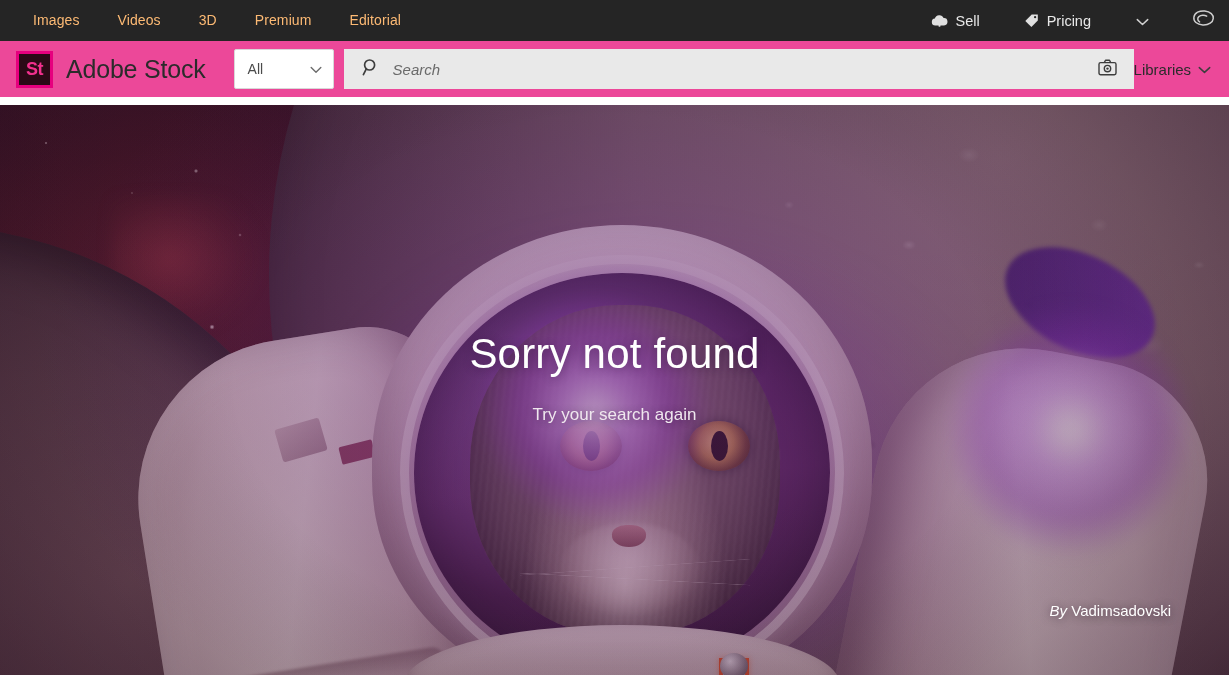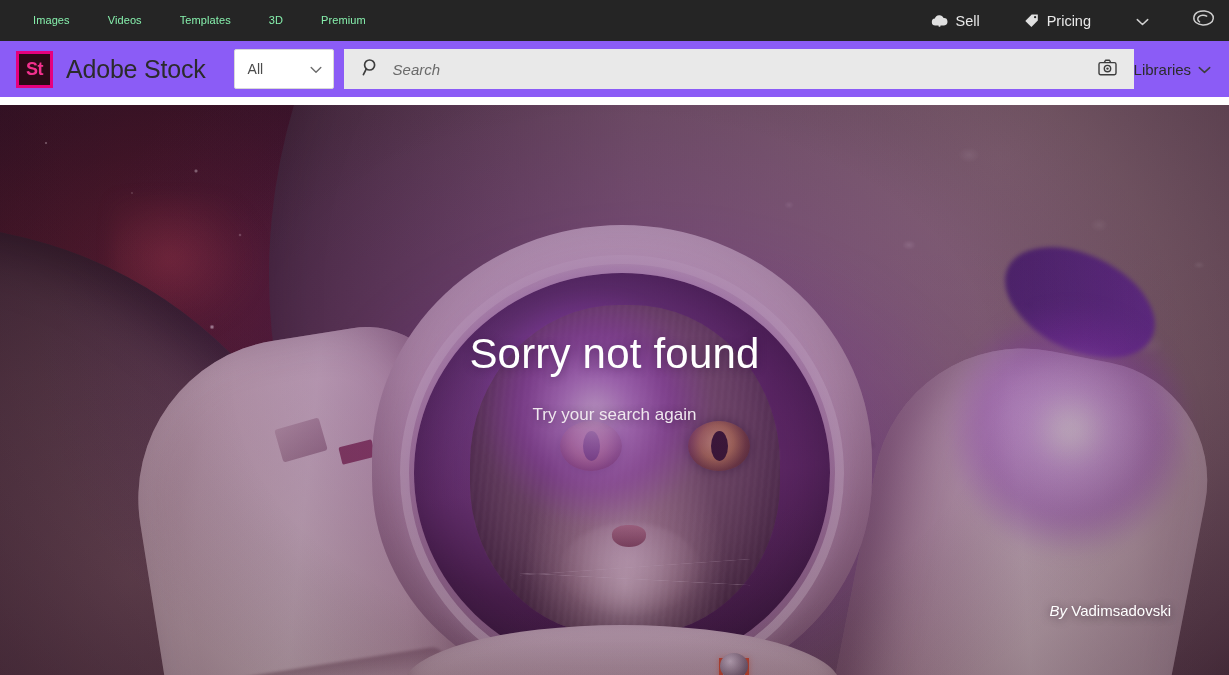--- a/index.html
+++ b/index.html
@@ -22,22 +22,22 @@
     background: #252525;
     display: flex;
     align-items: center;
   }
   .topnav {
     display: flex;
     align-items: center;
     margin-left: 14px;
   }
   .topnav-item {
-    color: #86efac;
-    font-size: 11px;
+    color: #fdba74;
+    font-size: 14px;
     padding: 0 19px;
     line-height: 41px;
     cursor: pointer;
     white-space: nowrap;
     letter-spacing: .1px;
   }
 
   .topbar-right {
     margin-left: auto;
     display: flex;
@@ -68,21 +68,21 @@
     display: flex; align-items: center; justify-content: center;
     cursor: pointer;
   }
 
   
   .header {
     position: absolute;
     top: 41px; left: 0;
     width: 1229px;
     height: 56px;
-    background: #8b5cf6;
+    background: #ec4899;
     display: flex;
     align-items: center;
   }
 
   .brand {
     display: flex;
     align-items: center;
     margin-left: 16px;
     cursor: pointer;
     gap: 13px;
@@ -506,23 +506,23 @@
   .credit .by { font-style: italic; }
 </style>
 </head>
 <body>
 
 <div class="topbar">
 
   <nav class="topnav">
     <div class="topnav-item">Images</div>
     <div class="topnav-item">Videos</div>
-    <div class="topnav-item">Templates</div>
     <div class="topnav-item">3D</div>
     <div class="topnav-item">Premium</div>
+    <div class="topnav-item">Editorial</div>
   </nav>
 
   <div class="topbar-right">
 
     <div class="top-action">
       <span>
         <svg width="17" height="15" viewBox="0 0 17 15" fill="none">
           <path d="M4.2 12.4a3.4 3.4 0 0 1-.35-6.78A4.6 4.6 0 0 1 12.6 5.1a3.6 3.6 0 0 1 .45 7.3H4.2z" fill="#e0e0e0"></path>
           <path d="M8.5 12.9V6.2" stroke="#e0e0e0" stroke-width="1.9" stroke-linecap="round"></path>
           <path d="M6.1 8.1 8.5 5.6l2.4 2.5" stroke="#e0e0e0" stroke-width="1.9" stroke-linecap="round" stroke-linejoin="round" fill="none"></path>

